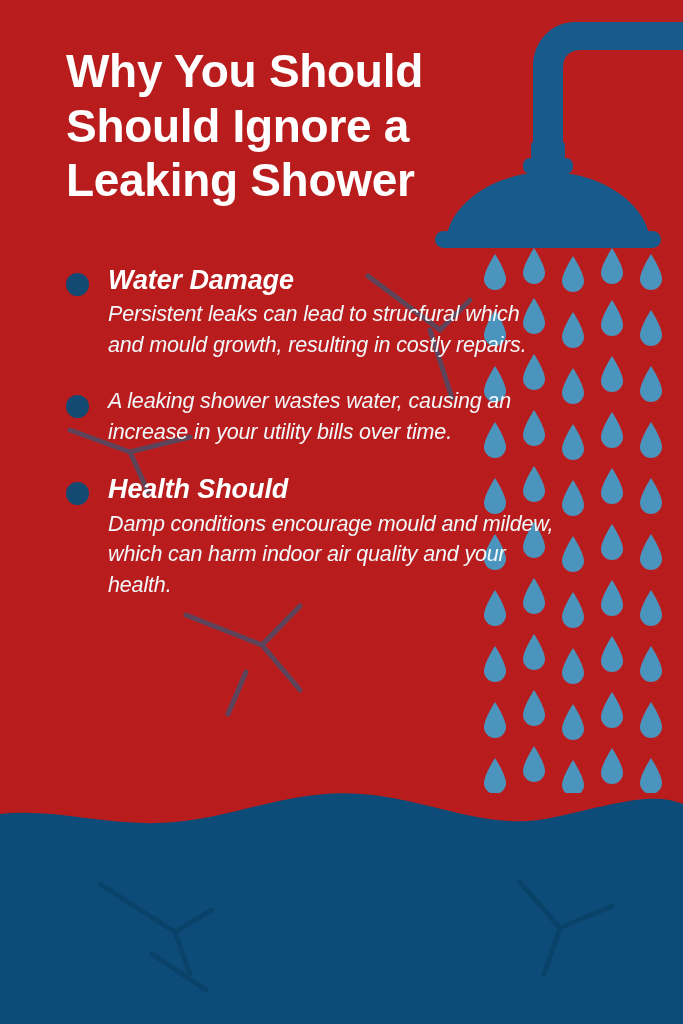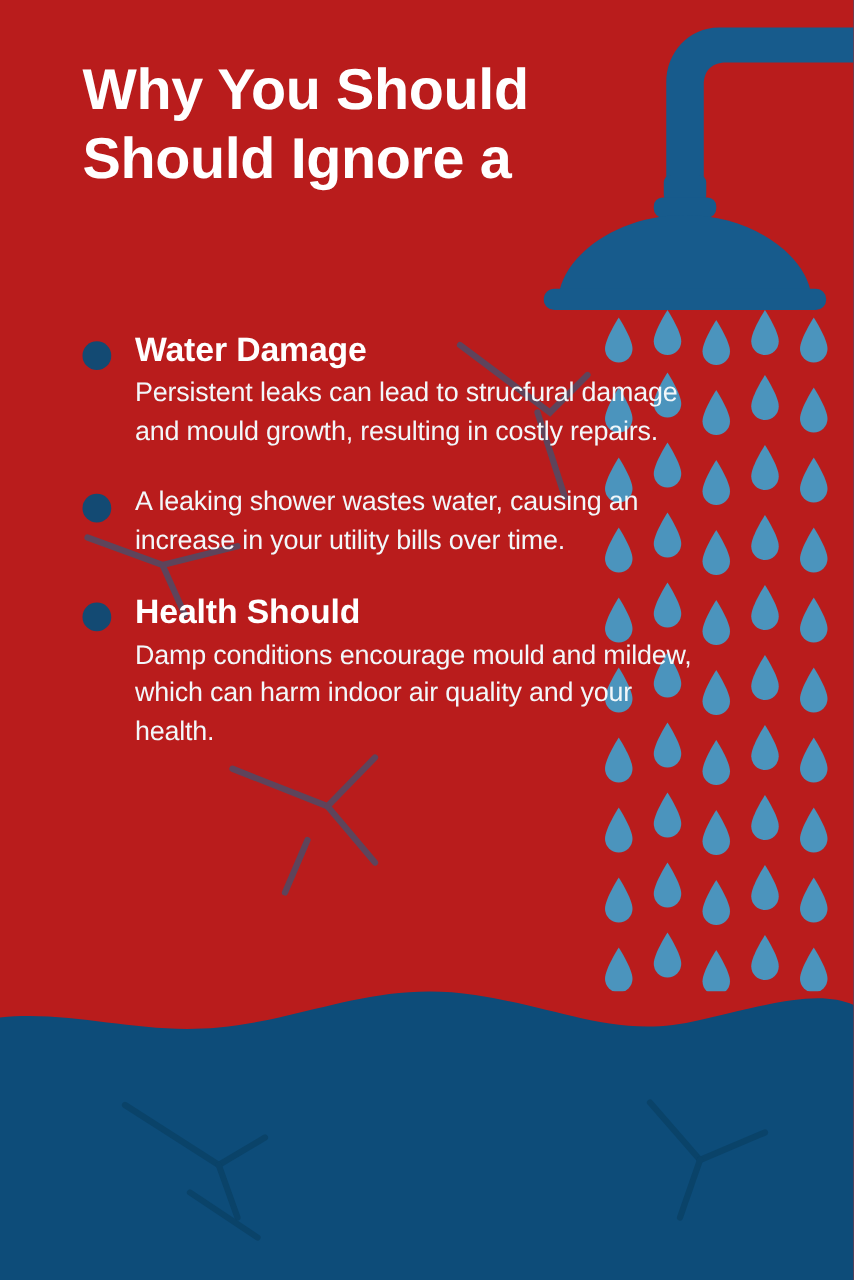--- a/index.html
+++ b/index.html
@@ -74,20 +74,21 @@
     line-height: 1.19;
     font-weight: bold;
     letter-spacing: -0.3px;
   }
 
   .points {
     position: absolute;
     top: 264px;
     left: 60px;
     width: 500px;
+    font-style: italic;
   }
 
   .point {
     position: relative;
     padding-left: 48px;
     margin-bottom: 26px;
   }
 
   .point-bullet {
     position: absolute;
@@ -219,28 +220,29 @@
       <path d="M 560 154 L 612 132"></path>
       <path d="M 560 154 L 544 200"></path>
     </g>
   </svg>
 
   <div class="content">
 
     <h1 class="title">
       <span>Why You Should</span><br>
       <span>Should Ignore a</span><br>
+      <span>Leaking Shower</span>
     </h1>
 
     <div class="points">
 
       <div class="point">
         <span class="point-bullet"></span>
         <h2 class="point-heading">Water Damage</h2>
-        <p class="point-body">Persistent leaks can lead to strucfural damage and mould growth, resulting in costly repairs.</p>
+        <p class="point-body">Persistent leaks can lead to strucfural which and mould growth, resulting in costly repairs.</p>
       </div>
 
       <div class="point">
         <span class="point-bullet"></span>
         <p class="point-body">A leaking shower wastes water, causing an increase in your utility bills over time.</p>
       </div>
 
       <div class="point">
         <span class="point-bullet"></span>
         <h2 class="point-heading">Health Should</h2>

